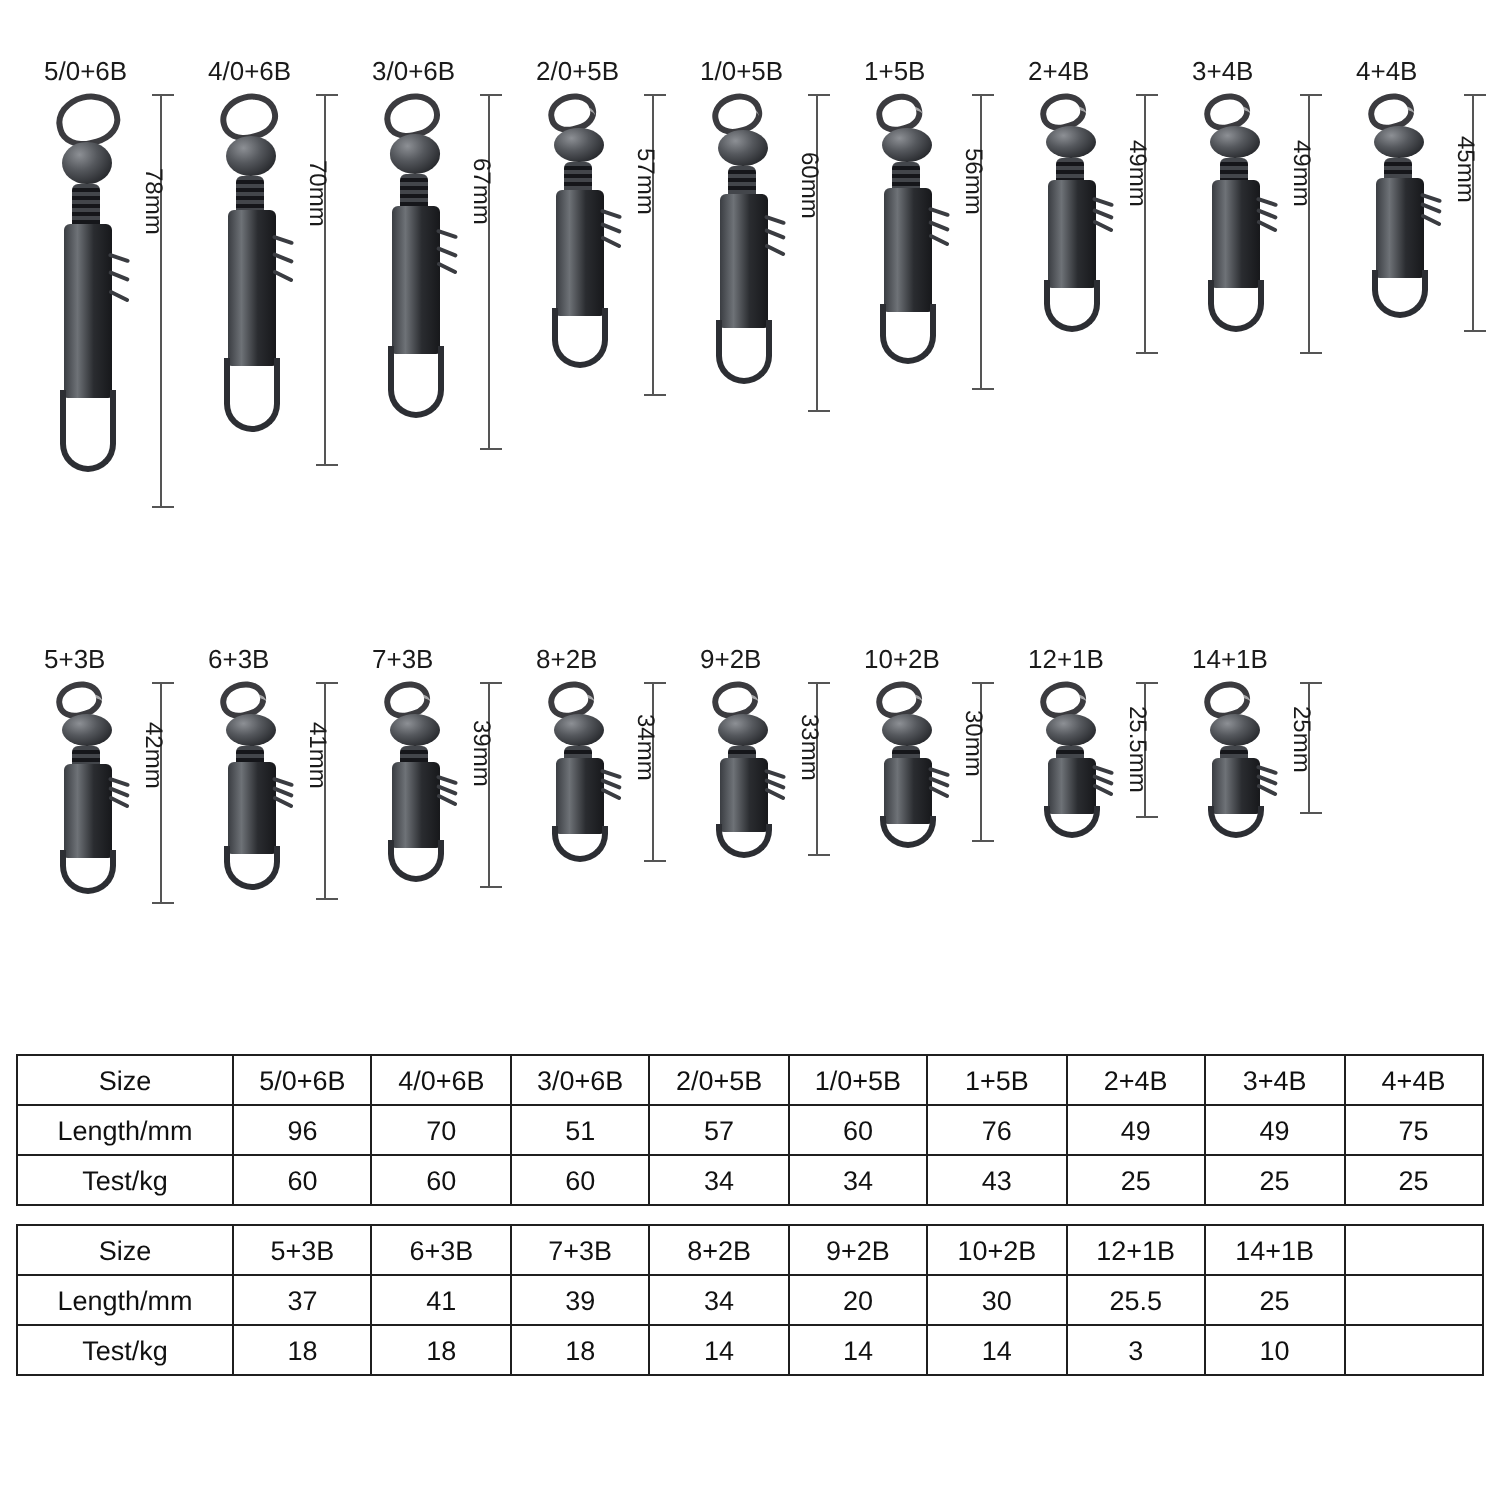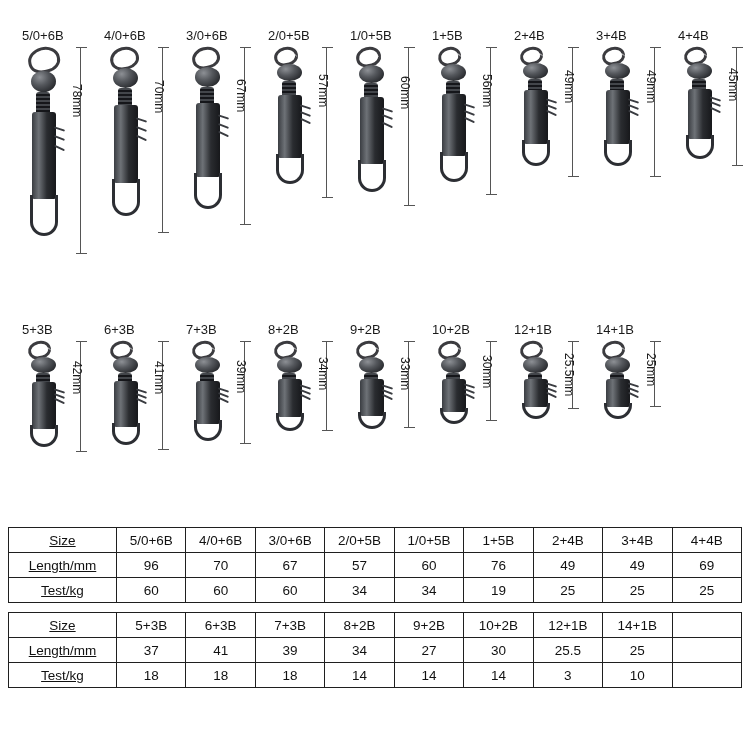--- a/index.html
+++ b/index.html
@@ -148,21 +148,20 @@
     height: 25px;
     text-align: center;
     font-weight: normal;
     color: #111;
     padding: 0 2px;
     overflow: hidden;
     white-space: nowrap;
   }
   th.rowhead, td.rowhead {
     width: 108px;
-    text-decoration: underline;
   }
   .t2 td.blank { border-top: 1px solid #1f1f1f; border-bottom: 1px solid #1f1f1f; }
 </style>
 </head>
 <body>
 
 <div class="diagram" id="diagram">
     <div class="item" style="left: 18px; top: 28px;">
       <div class="item-label">5/0+6B</div>
       <div class="art-wrap" style="height: 206.7px;">
@@ -517,36 +516,36 @@
           <th>1/0+5B</th>
           <th>1+5B</th>
           <th>2+4B</th>
           <th>3+4B</th>
           <th>4+4B</th>
         </tr>
         <tr>
           <td class="rowhead">Length/mm</td>
           <td>96</td>
           <td>70</td>
-          <td>67</td>
+          <td>51</td>
           <td>57</td>
           <td>60</td>
           <td>76</td>
           <td>49</td>
           <td>49</td>
-          <td>69</td>
+          <td>75</td>
         </tr>
         <tr>
           <td class="rowhead">Test/kg</td>
           <td>60</td>
           <td>60</td>
           <td>60</td>
           <td>34</td>
           <td>34</td>
-          <td>19</td>
+          <td>43</td>
           <td>25</td>
           <td>25</td>
           <td>25</td>
         </tr>
       </tbody>
     </table>
     <table class="t2">
       <tbody>
         <tr>
           <th class="rowhead">Size</th>
@@ -559,21 +558,21 @@
           <th>12+1B</th>
           <th>14+1B</th>
           <th class="blank"></th>
         </tr>
         <tr>
           <td class="rowhead">Length/mm</td>
           <td>37</td>
           <td>41</td>
           <td>39</td>
           <td>34</td>
-          <td>27</td>
+          <td>20</td>
           <td>30</td>
           <td>25.5</td>
           <td>25</td>
           <td class="blank"></td>
         </tr>
         <tr>
           <td class="rowhead">Test/kg</td>
           <td>18</td>
           <td>18</td>
           <td>18</td>

